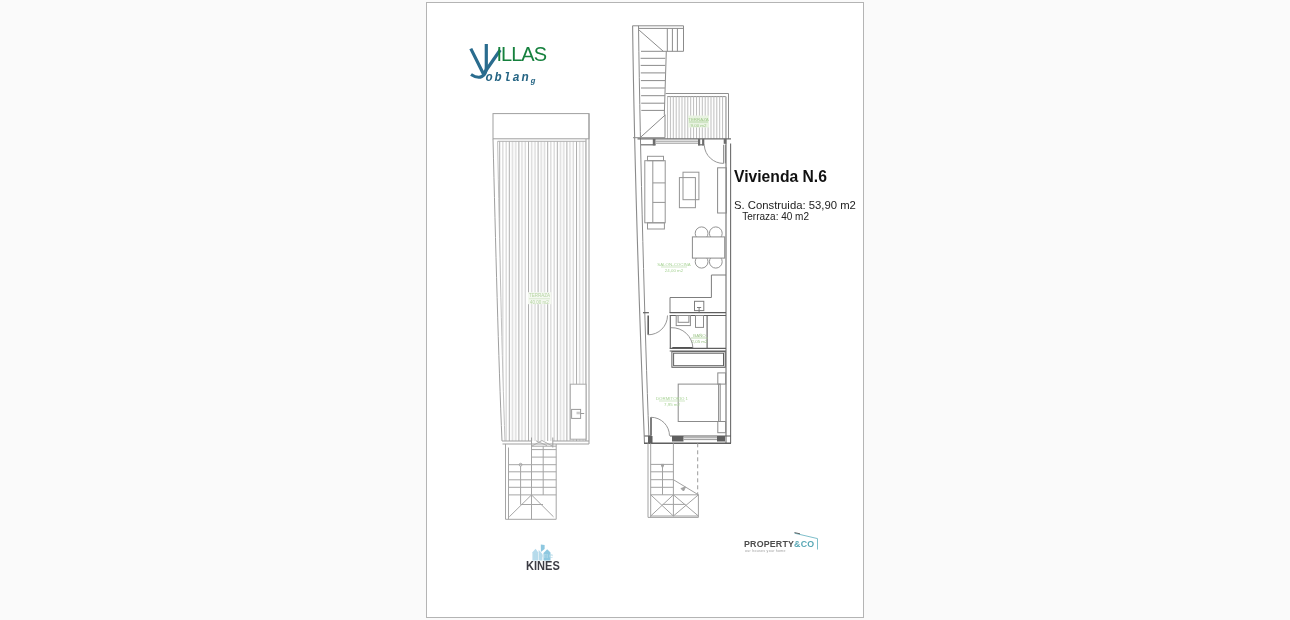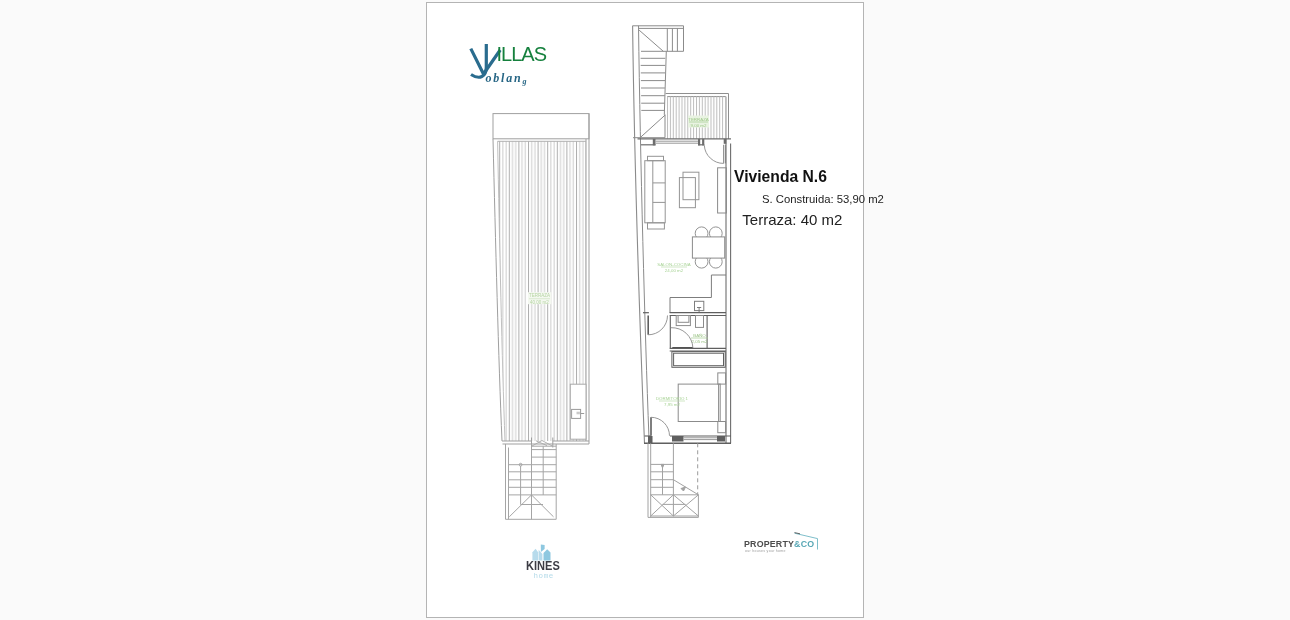--- a/index.html
+++ b/index.html
@@ -312,41 +312,41 @@
 <div class="abs" style="left:455px;top:30px;width:120px;height:60px;">
   <svg class="abs" style="left:0;top:0;" width="120" height="60" viewBox="0 0 120 60">
 
     <path d="M15.8,18.6 L28.5,44 L45.2,20" stroke="#2a6c8e" stroke-width="3.2" fill="none"></path>
 
     <path d="M31.3,14.1 L31.3,37 C31.3,47 24.5,50 16,44.5" stroke="#2a6c8e" stroke-width="3.2" fill="none"></path>
   </svg>
 
   <div class="abs" style="left:41.5px;top:13px;font-size:20px;color:#15803d;letter-spacing:-1px;font-family:'Liberation Sans',sans-serif;">ILLAS</div>
 
-  <div class="abs" style="left:30.5px;top:40.9px;font-size:12px;font-style:italic;font-weight:bold;color:#276685;letter-spacing:1.8px;font-family:Liberation Serif, serif;">oblan<span style="font-size:8px;vertical-align:-2px;">g</span></div>
+  <div class="abs" style="left:30.5px;top:40.9px;font-size:12px;font-style:italic;font-weight:bold;color:#276685;letter-spacing:1.8px;font-family:Liberation Mono, monospace;">oblan<span style="font-size:8px;vertical-align:-2px;">g</span></div>
 </div>
 
 <div class="abs" style="left:734px;top:167.4px;font-size:16.5px;font-weight:bold;color:#111;transform:scaleX(0.95);transform-origin:0 0;font-family:'Liberation Sans',sans-serif;">Vivienda N.6</div>
 
-<div class="abs" style="left:734px;top:193px;font-size:11.3px;color:#222;font-family:'Liberation Sans',sans-serif;margin-left:28px;">S. Construida: 53,90 m2</div>
-
-<div class="abs" style="left:742.3px;top:211.2px;font-size:15px;color:#222;font-family:'Liberation Sans',sans-serif;">Terraza: 40 m2</div>
+<div class="abs" style="left:734px;top:199px;font-size:11.3px;color:#222;font-family:'Liberation Sans',sans-serif;">S. Construida: 53,90 m2</div>
+
+<div class="abs" style="left:742.3px;top:211.2px;font-size:10px;color:#222;font-family:'Liberation Sans',sans-serif;">Terraza: 40 m2</div>
 
 <div class="abs" style="left:483px;top:542px;width:60px;height:40px;margin-left:40px;">
 
   <svg class="abs" style="left:9px;top:1.5px;" width="20" height="17" viewBox="0 0 20 17">
     <path d="M8.8,0.5 L12.6,1 L12.6,4.9 L8.9,7.9 Z" fill="#8ec8e0"></path>
     <path d="M11.5,8.9 L15.2,5.3 L18.5,8.6 L18.5,16.6 L11.5,16.6 Z" fill="#8ec8e0"></path>
     <path d="M6.6,5.8 L6.6,16.6 L10.4,16.6 L10.4,10 Z" fill="#b7dbec"></path>
     <path d="M0.4,8.3 L3.6,4.7 L6.1,8.3 L6.1,16.6 L0.4,16.6 Z" fill="#b7dbec"></path>
   </svg>
 
   <div class="abs" style="left:2.9px;top:16.4px;font-size:13px;font-weight:bold;color:#3c3c44;letter-spacing:0;transform:scaleX(0.85);transform-origin:0 0;font-family:'Liberation Sans',sans-serif;">KINES</div>
 
-  <div class="abs" style="left:10.5px;top:30px;font-size:7.5px;color:#b5dbe9;letter-spacing:0.6px;font-family:Liberation Mono, monospace;">home</div>
+  <div class="abs" style="left:10.5px;top:10px;font-size:7.5px;color:#b5dbe9;letter-spacing:0.6px;font-family:Liberation Mono, monospace;">home</div>
 </div>
 
 <div class="abs" style="left:744px;top:530px;width:80px;height:26px;">
 
   <svg class="abs" style="left:0;top:0;" width="80" height="26" viewBox="0 0 80 26">
     <path d="M50.5,3.2 L73.5,8.6 L73.5,19.5" stroke="#6fb7c4" stroke-width="0.9" fill="none"></path>
     <path d="M50.5,2.6 L56,3.8" stroke="#555" stroke-width="0.9" fill="none"></path>
   </svg>
 
   <div class="abs" style="left:0px;top:8px;font-size:9.5px;font-weight:bold;color:#4c4c4c;letter-spacing:0.2px;transform:scaleX(0.93);transform-origin:0 0;font-family:'Liberation Sans',sans-serif;">PROPERTY<span style="color:#58a7b5;">&amp;CO</span></div>

